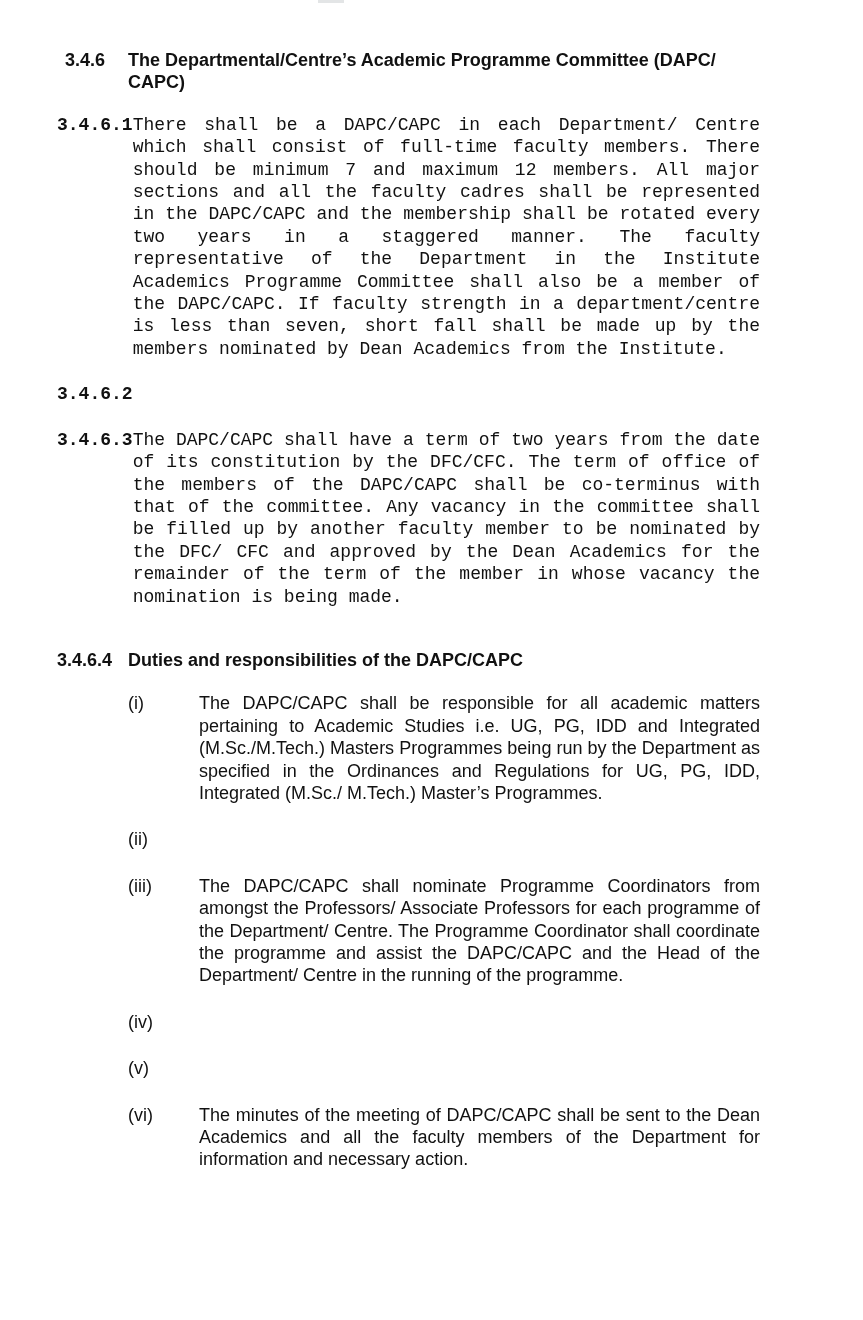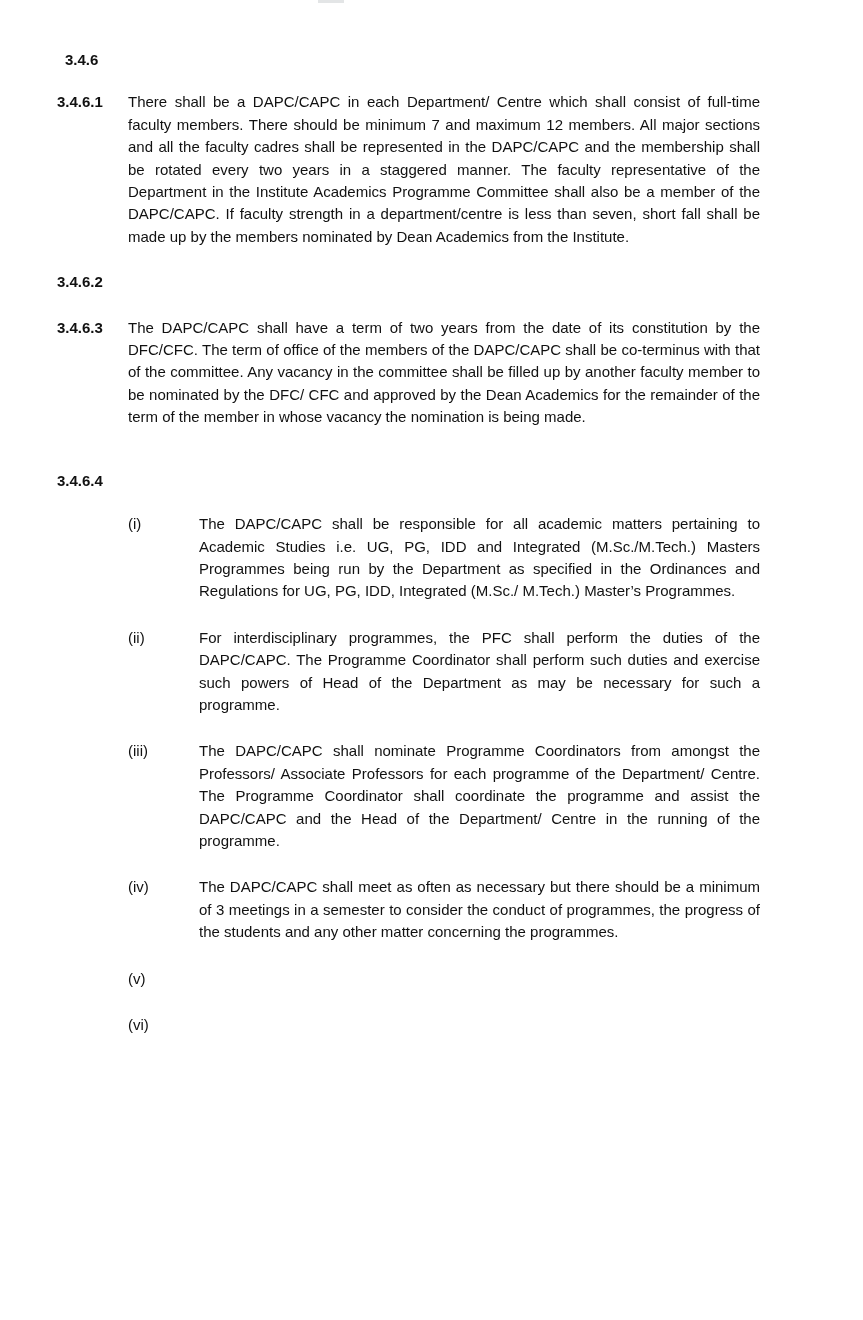--- a/index.html
+++ b/index.html
@@ -8,21 +8,21 @@
     background: #ffffff;
   }
   .page {
     position: relative;
     width: 863px;
     height: 1320px;
     background: #ffffff;
     overflow: hidden;
     font-family: "Liberation Sans", "DejaVu Sans", sans-serif;
     color: #111111;
-    font-size: 15px;
+    font-size: 18px;
     line-height: 22.4px;
   }
   .doc {
     position: absolute;
     top: 49px;
     left: 57px;
     width: 703px; 
   }
   .row {
     display: flex;
@@ -39,21 +39,21 @@
   .body-col {
     flex: 1 1 auto;
     text-align: justify;
   }
   .heading-text {
     font-weight: bold;
     white-space: pre-line;
     text-align: left;
   }
   .section-heading { margin-bottom: 20px; }
-  .clause { margin-bottom: 23px; }
+  .clause { margin-bottom: 23px; font-family: Liberation Mono, monospace; }
   .clause.last { margin-bottom: 41px; }
   .duties-heading { margin-bottom: 21px; }
   .duties-title { font-weight: bold; text-align: left; }
   .list-item { margin-bottom: 24px; }
   .roman-col {
     flex: 0 0 71px; 
     font-weight: normal;
   }
   .scan-artifact {
     position: absolute;
@@ -67,92 +67,94 @@
 </head>
 <body>
 
 <div class="page">
   <div class="scan-artifact"></div>
 
   <div class="doc">
 
     <div class="row section-heading">
       <div class="num-col indented">3.4.6</div>
+      <div class="body-col heading-text">The Departmental/Centre’s Academic Programme Committee (DAPC/
+CAPC)</div>
     </div>
 
     <div class="row clause">
       <div class="num-col">3.4.6.1</div>
       <div class="body-col">There shall be a DAPC/CAPC in each Department/ Centre which shall consist of full-time faculty members. There should be minimum 7 and maximum 12 members. All major sections and all the faculty cadres shall be represented in the DAPC/CAPC and the membership shall be rotated every two years in a staggered manner.  The faculty representative of the Department in the Institute Academics Programme Committee shall also be a member of the DAPC/CAPC. If faculty strength in a department/centre is less than seven, short fall shall be made up by the members nominated by Dean Academics from the Institute.</div>
     </div>
 
     <div class="row clause">
       <div class="num-col">3.4.6.2</div>
     </div>
 
     <div class="row clause last">
       <div class="num-col">3.4.6.3</div>
       <div class="body-col">The DAPC/CAPC shall have a term of two years from the date of its constitution by the DFC/CFC. The term of office of the members of the DAPC/CAPC shall be co-terminus with that of the committee. Any vacancy in the committee shall be filled up by another faculty member to be nominated by the DFC/ CFC and approved by the Dean Academics for the remainder of the term of the member in whose vacancy the nomination is being made.</div>
     </div>
 
     <div class="row duties-heading">
       <div class="num-col">3.4.6.4</div>
+      <div class="body-col duties-title">Duties and responsibilities of the DAPC/CAPC</div>
     </div>
 
     <div class="row list-item">
       <div class="num-col" style="font-weight:normal"></div>
       <div class="body-col">
         <div class="row">
           <div class="roman-col">(i)</div>
           <div class="body-col">The DAPC/CAPC shall be responsible for all academic matters pertaining to Academic Studies i.e. UG, PG, IDD and Integrated (M.Sc./M.Tech.) Masters Programmes being run by the Department as specified in the Ordinances and Regulations for UG, PG, IDD, Integrated  (M.Sc./ M.Tech.) Master’s Programmes.</div>
         </div>
       </div>
     </div>
 
     <div class="row list-item">
       <div class="num-col" style="font-weight:normal"></div>
       <div class="body-col">
         <div class="row">
           <div class="roman-col">(ii)</div>
-          <div class="body-col">For interdisciplinary programmes, the PFC shall perform the duties of the DAPC/CAPC. The Programme Coordinator shall perform such duties and exercise such powers of Head of the Department as may be necessary for such a programme.</div>
         </div>
       </div>
     </div>
 
     <div class="row list-item">
       <div class="num-col" style="font-weight:normal"></div>
       <div class="body-col">
         <div class="row">
           <div class="roman-col">(iii)</div>
           <div class="body-col">The DAPC/CAPC shall nominate Programme Coordinators from amongst the Professors/ Associate Professors for each programme of the Department/ Centre. The Programme Coordinator shall coordinate the programme and assist the DAPC/CAPC and the Head of the Department/ Centre in the running of the programme.</div>
         </div>
       </div>
     </div>
 
     <div class="row list-item">
       <div class="num-col" style="font-weight:normal"></div>
       <div class="body-col">
         <div class="row">
           <div class="roman-col">(iv)</div>
-          <div class="body-col">The DAPC/CAPC shall meet as often as necessary but there should be a minimum of 3 meetings in a semester to consider the conduct of programmes, the progress of the students and any other matter concerning the programmes.</div>
         </div>
       </div>
     </div>
 
     <div class="row list-item">
       <div class="num-col" style="font-weight:normal"></div>
       <div class="body-col">
         <div class="row">
           <div class="roman-col">(v)</div>
         </div>
       </div>
     </div>
 
     <div class="row list-item">
       <div class="num-col" style="font-weight:normal"></div>
       <div class="body-col">
         <div class="row">
           <div class="roman-col">(vi)</div>
+          <div class="body-col">The minutes of the meeting of DAPC/CAPC shall be sent to the Dean Academics and all the faculty members of the Department for information and necessary action.</div>
         </div>
       </div>
     </div>
 
   </div>
 </div>
 
 </body></html>

